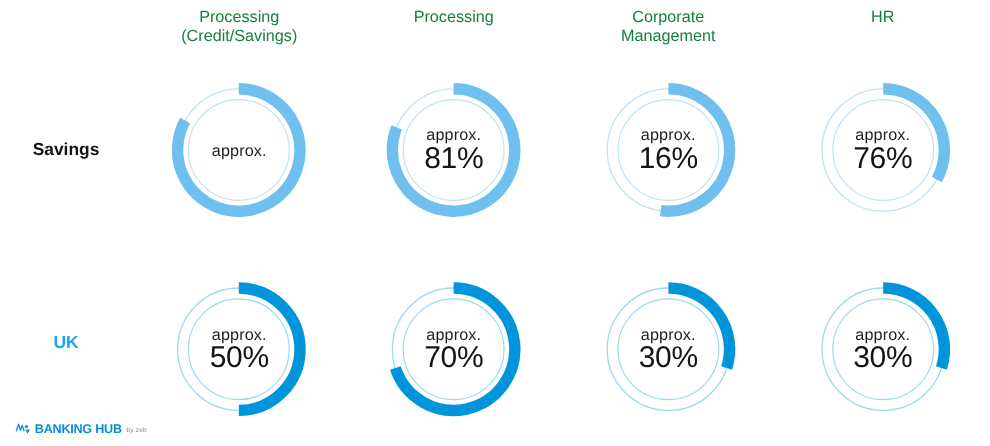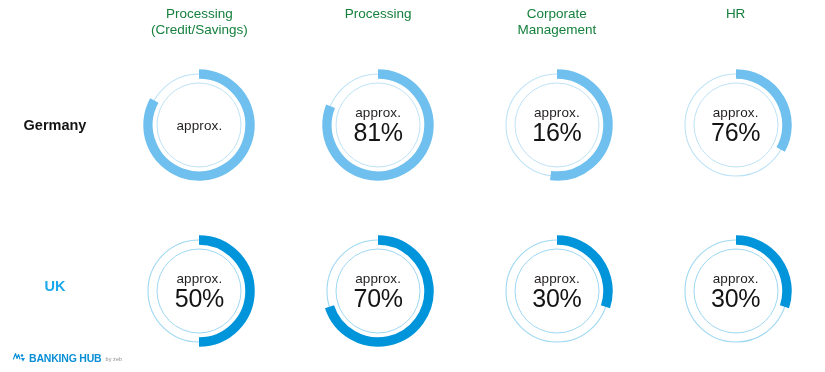--- a/index.html
+++ b/index.html
@@ -159,21 +159,21 @@
 
   <div class="header-row">
     <div class="col-header">Processing
 (Credit/Savings)</div>
     <div class="col-header">Processing</div>
     <div class="col-header">Corporate
 Management</div>
     <div class="col-header">HR</div>
   </div>
 
-  <div class="row-label" id="label-germany">Germany</div>
+  <div class="row-label" id="label-germany">Savings</div>
 
   <div class="row-label" id="label-uk">UK</div>
 
   <div class="chart-row" id="row-germany">
     <div class="chart-cell">
       <div class="donut">
           <svg viewBox="0 0 126 126" width="126" height="126">
             <circle cx="63" cy="63" r="51" fill="none" stroke="#BEE3F7" stroke-width="1.1"></circle>
             <circle cx="63" cy="63" r="42" fill="none" stroke="#BEE3F7" stroke-width="1"></circle>
             <path d="M 63 12 A 51 51 0 1 1 18.308359317762964 38.430562620812516" fill="none" stroke="#6FC0EE" stroke-width="9.5" stroke-linecap="butt"></path>

